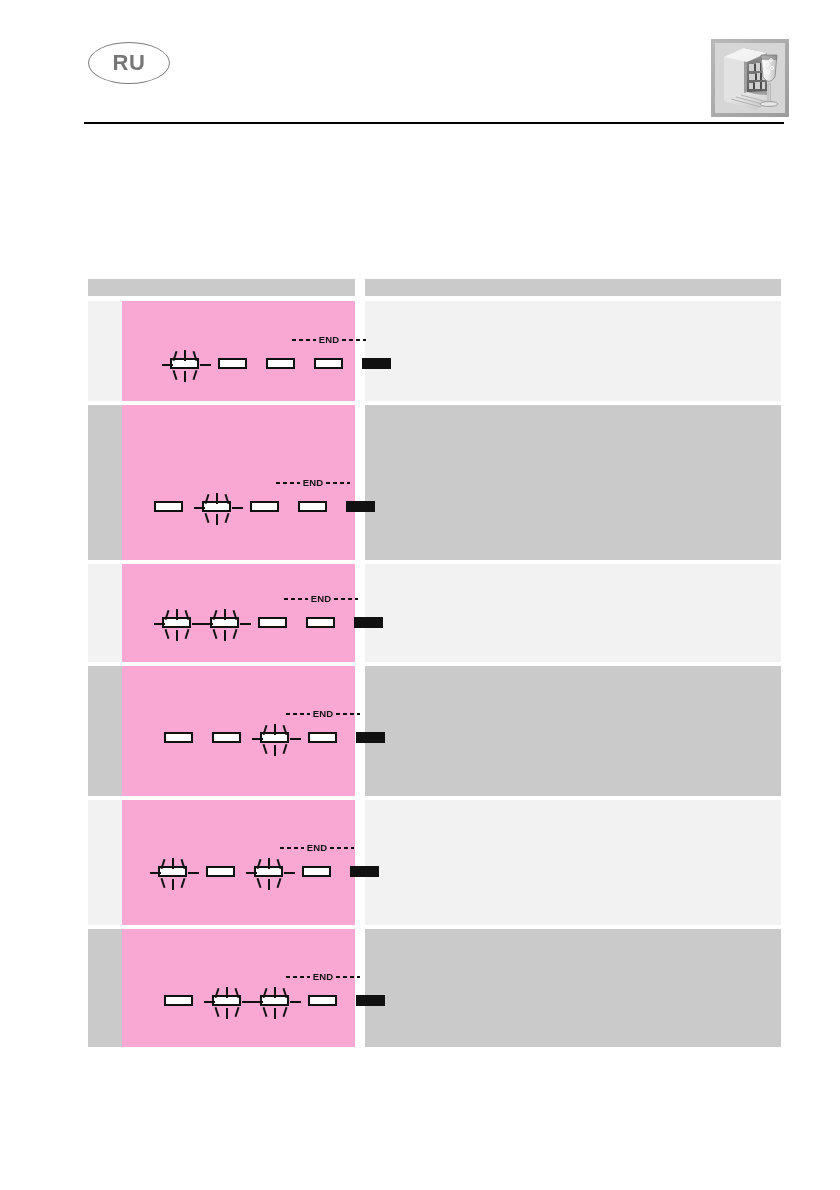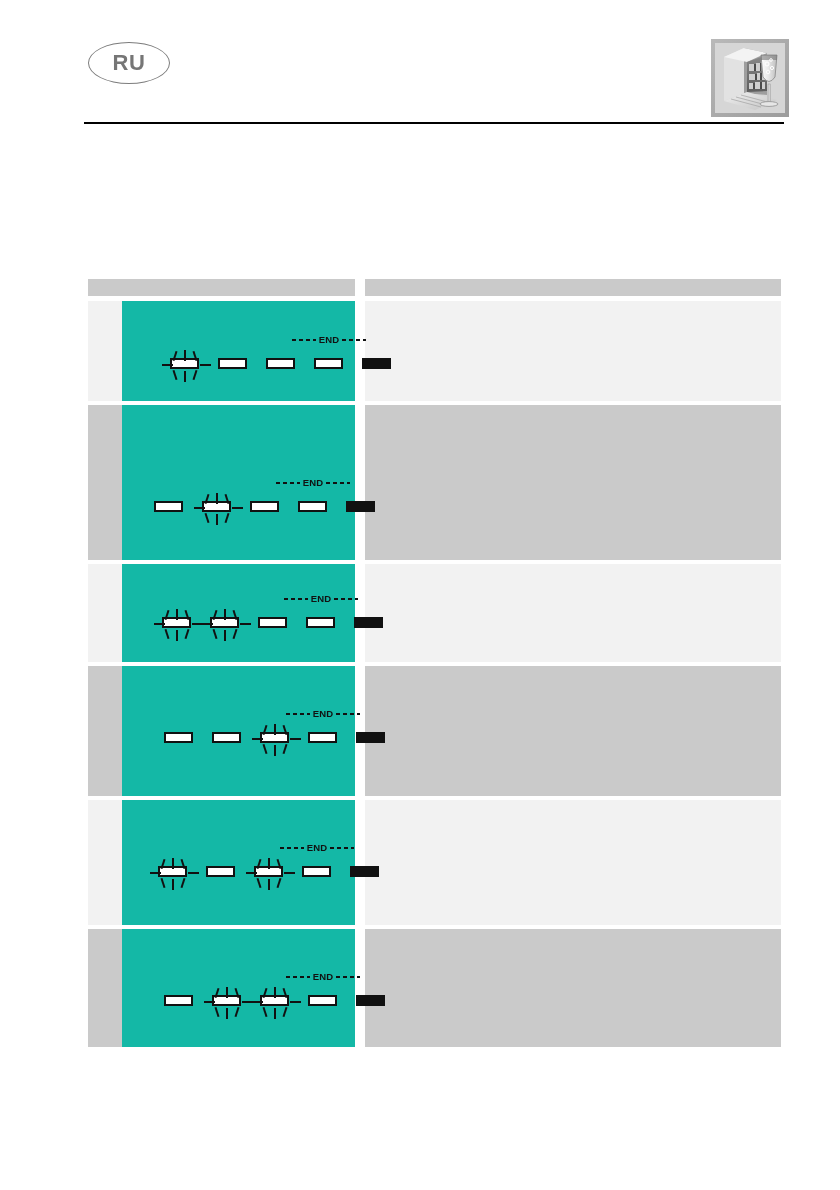--- a/index.html
+++ b/index.html
@@ -91,21 +91,21 @@
     align-items: stretch;
     margin-bottom: 4px;
   }
   .cell-code {
     width: 34px;
     flex: 0 0 34px;
   }
   .cell-leds {
     width: 233px;
     flex: 0 0 233px;
-    background: #14b8a6;
+    background: #f9a8d4;
     position: relative;
   }
   .cell-gap {
     width: 10px;
     flex: 0 0 10px;
     background: #ffffff;
   }
   .cell-desc {
     flex: 1 1 auto;
   }

